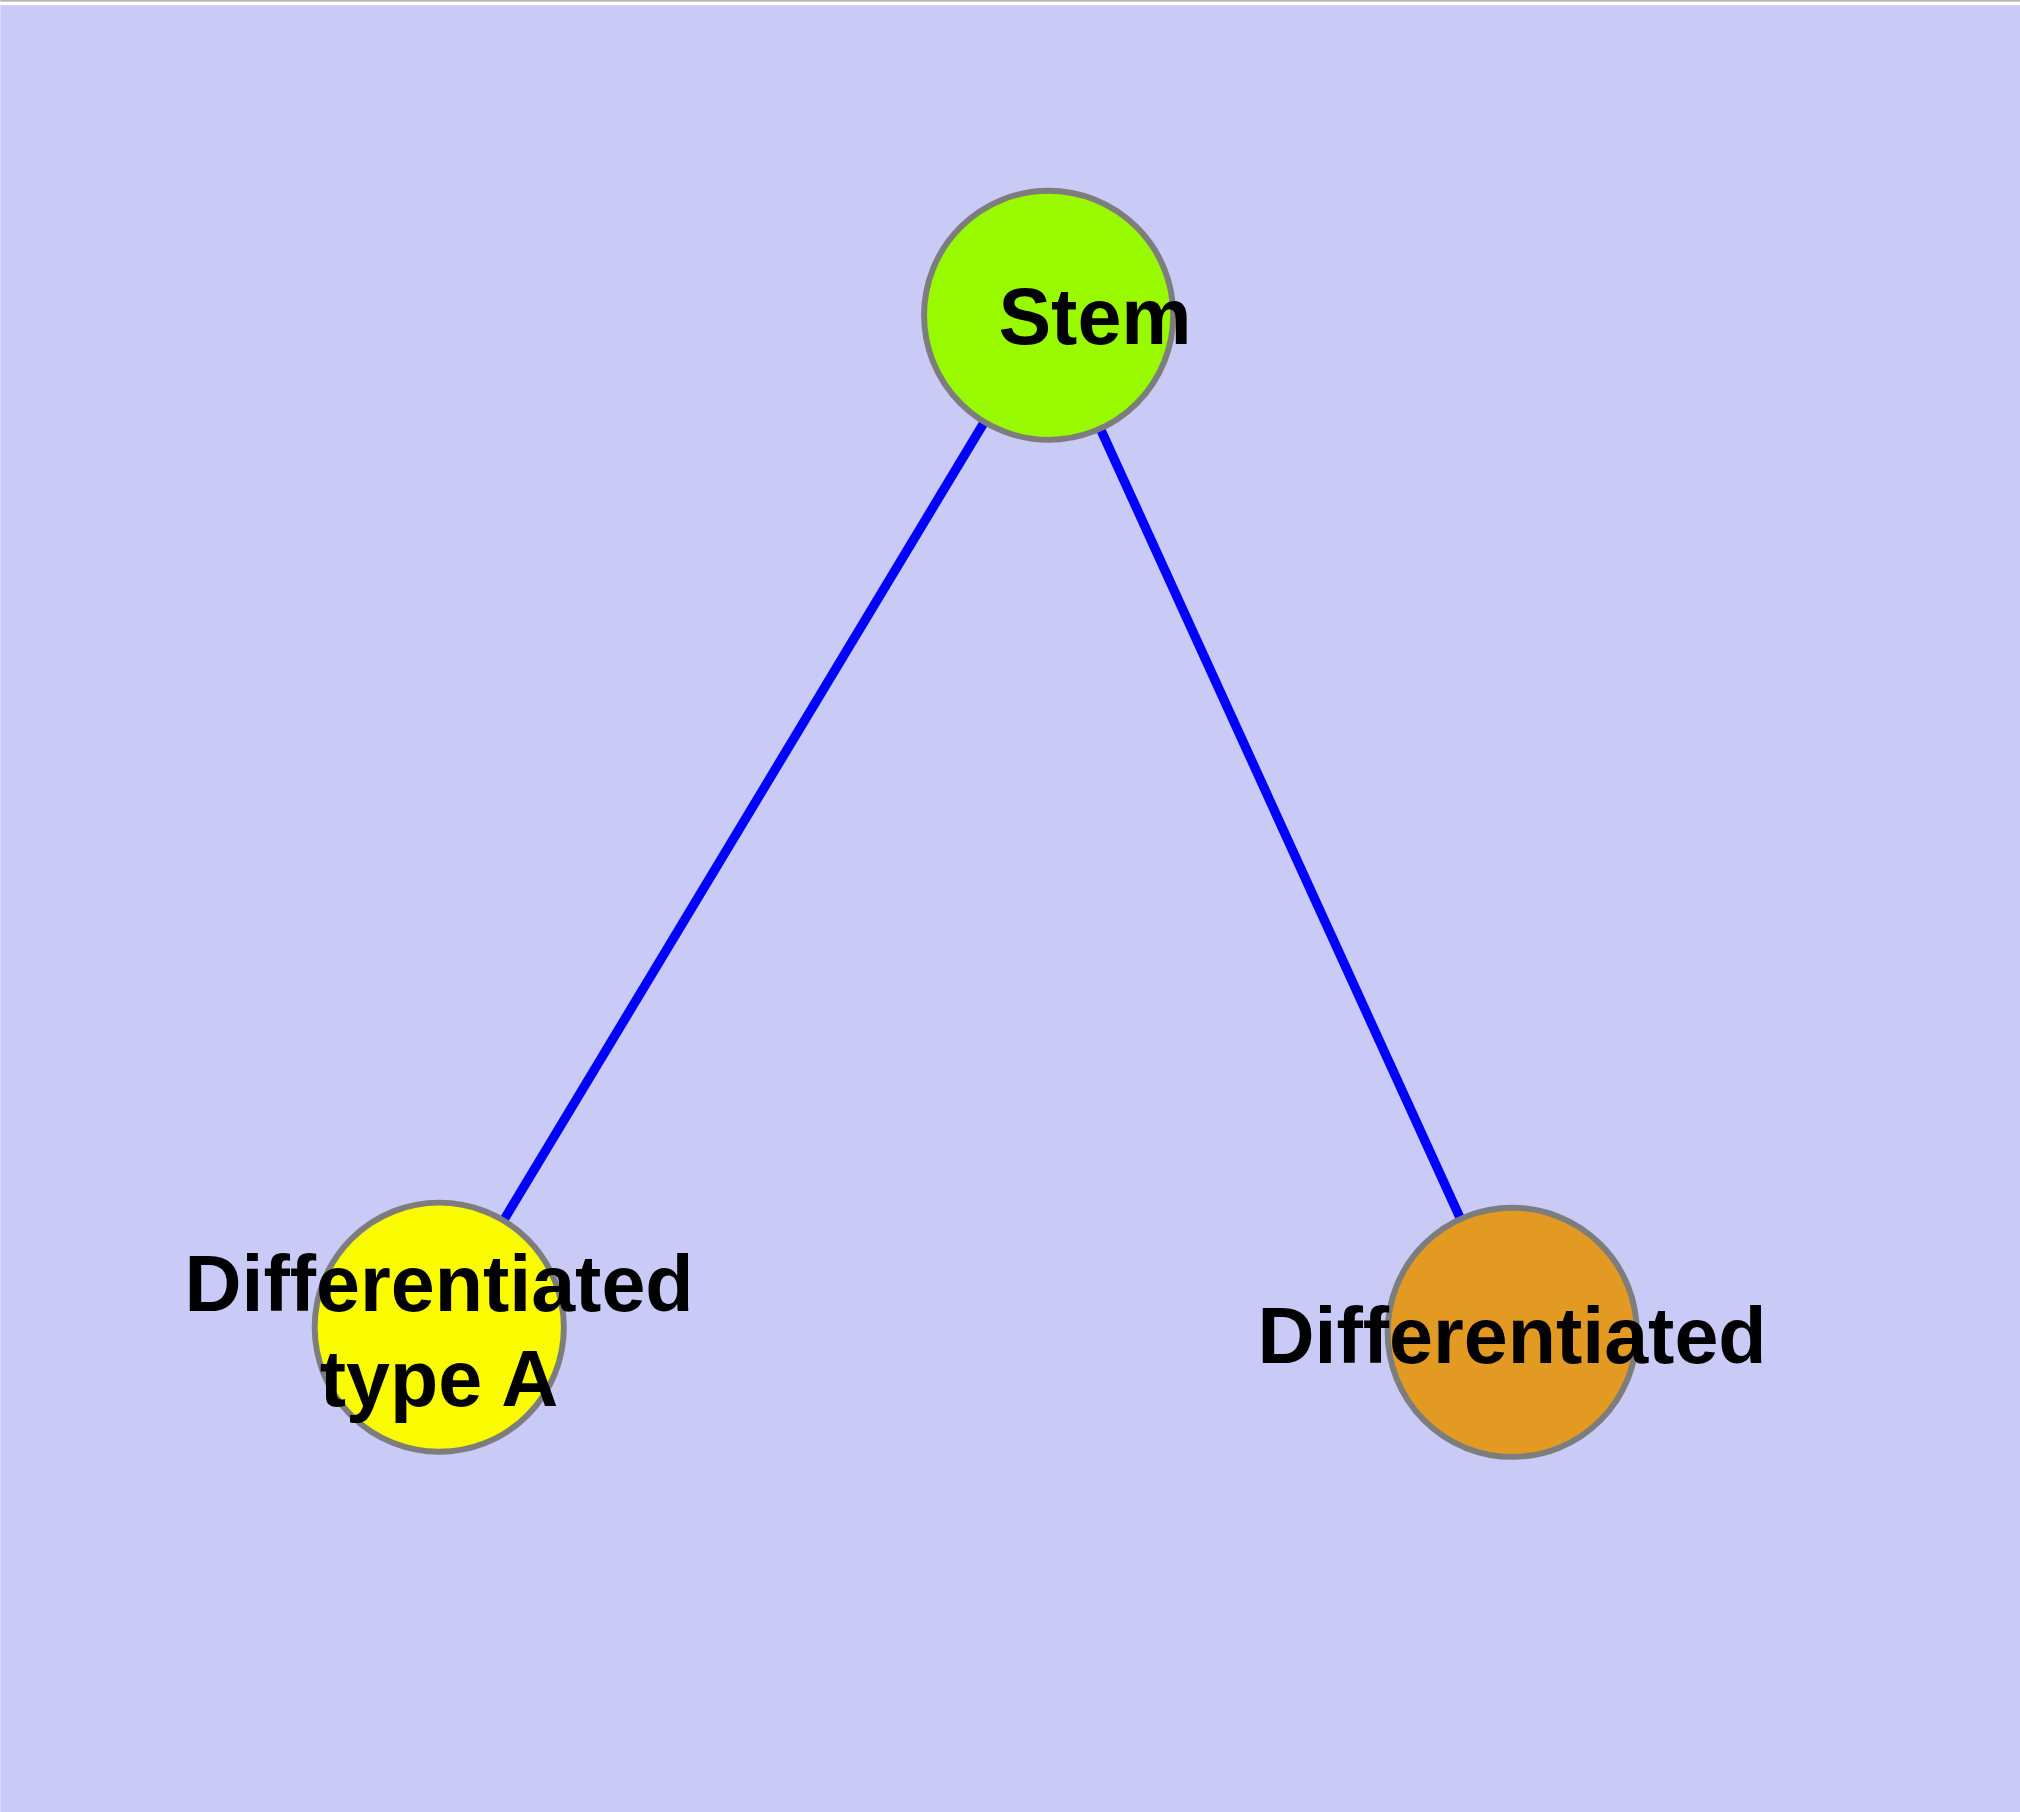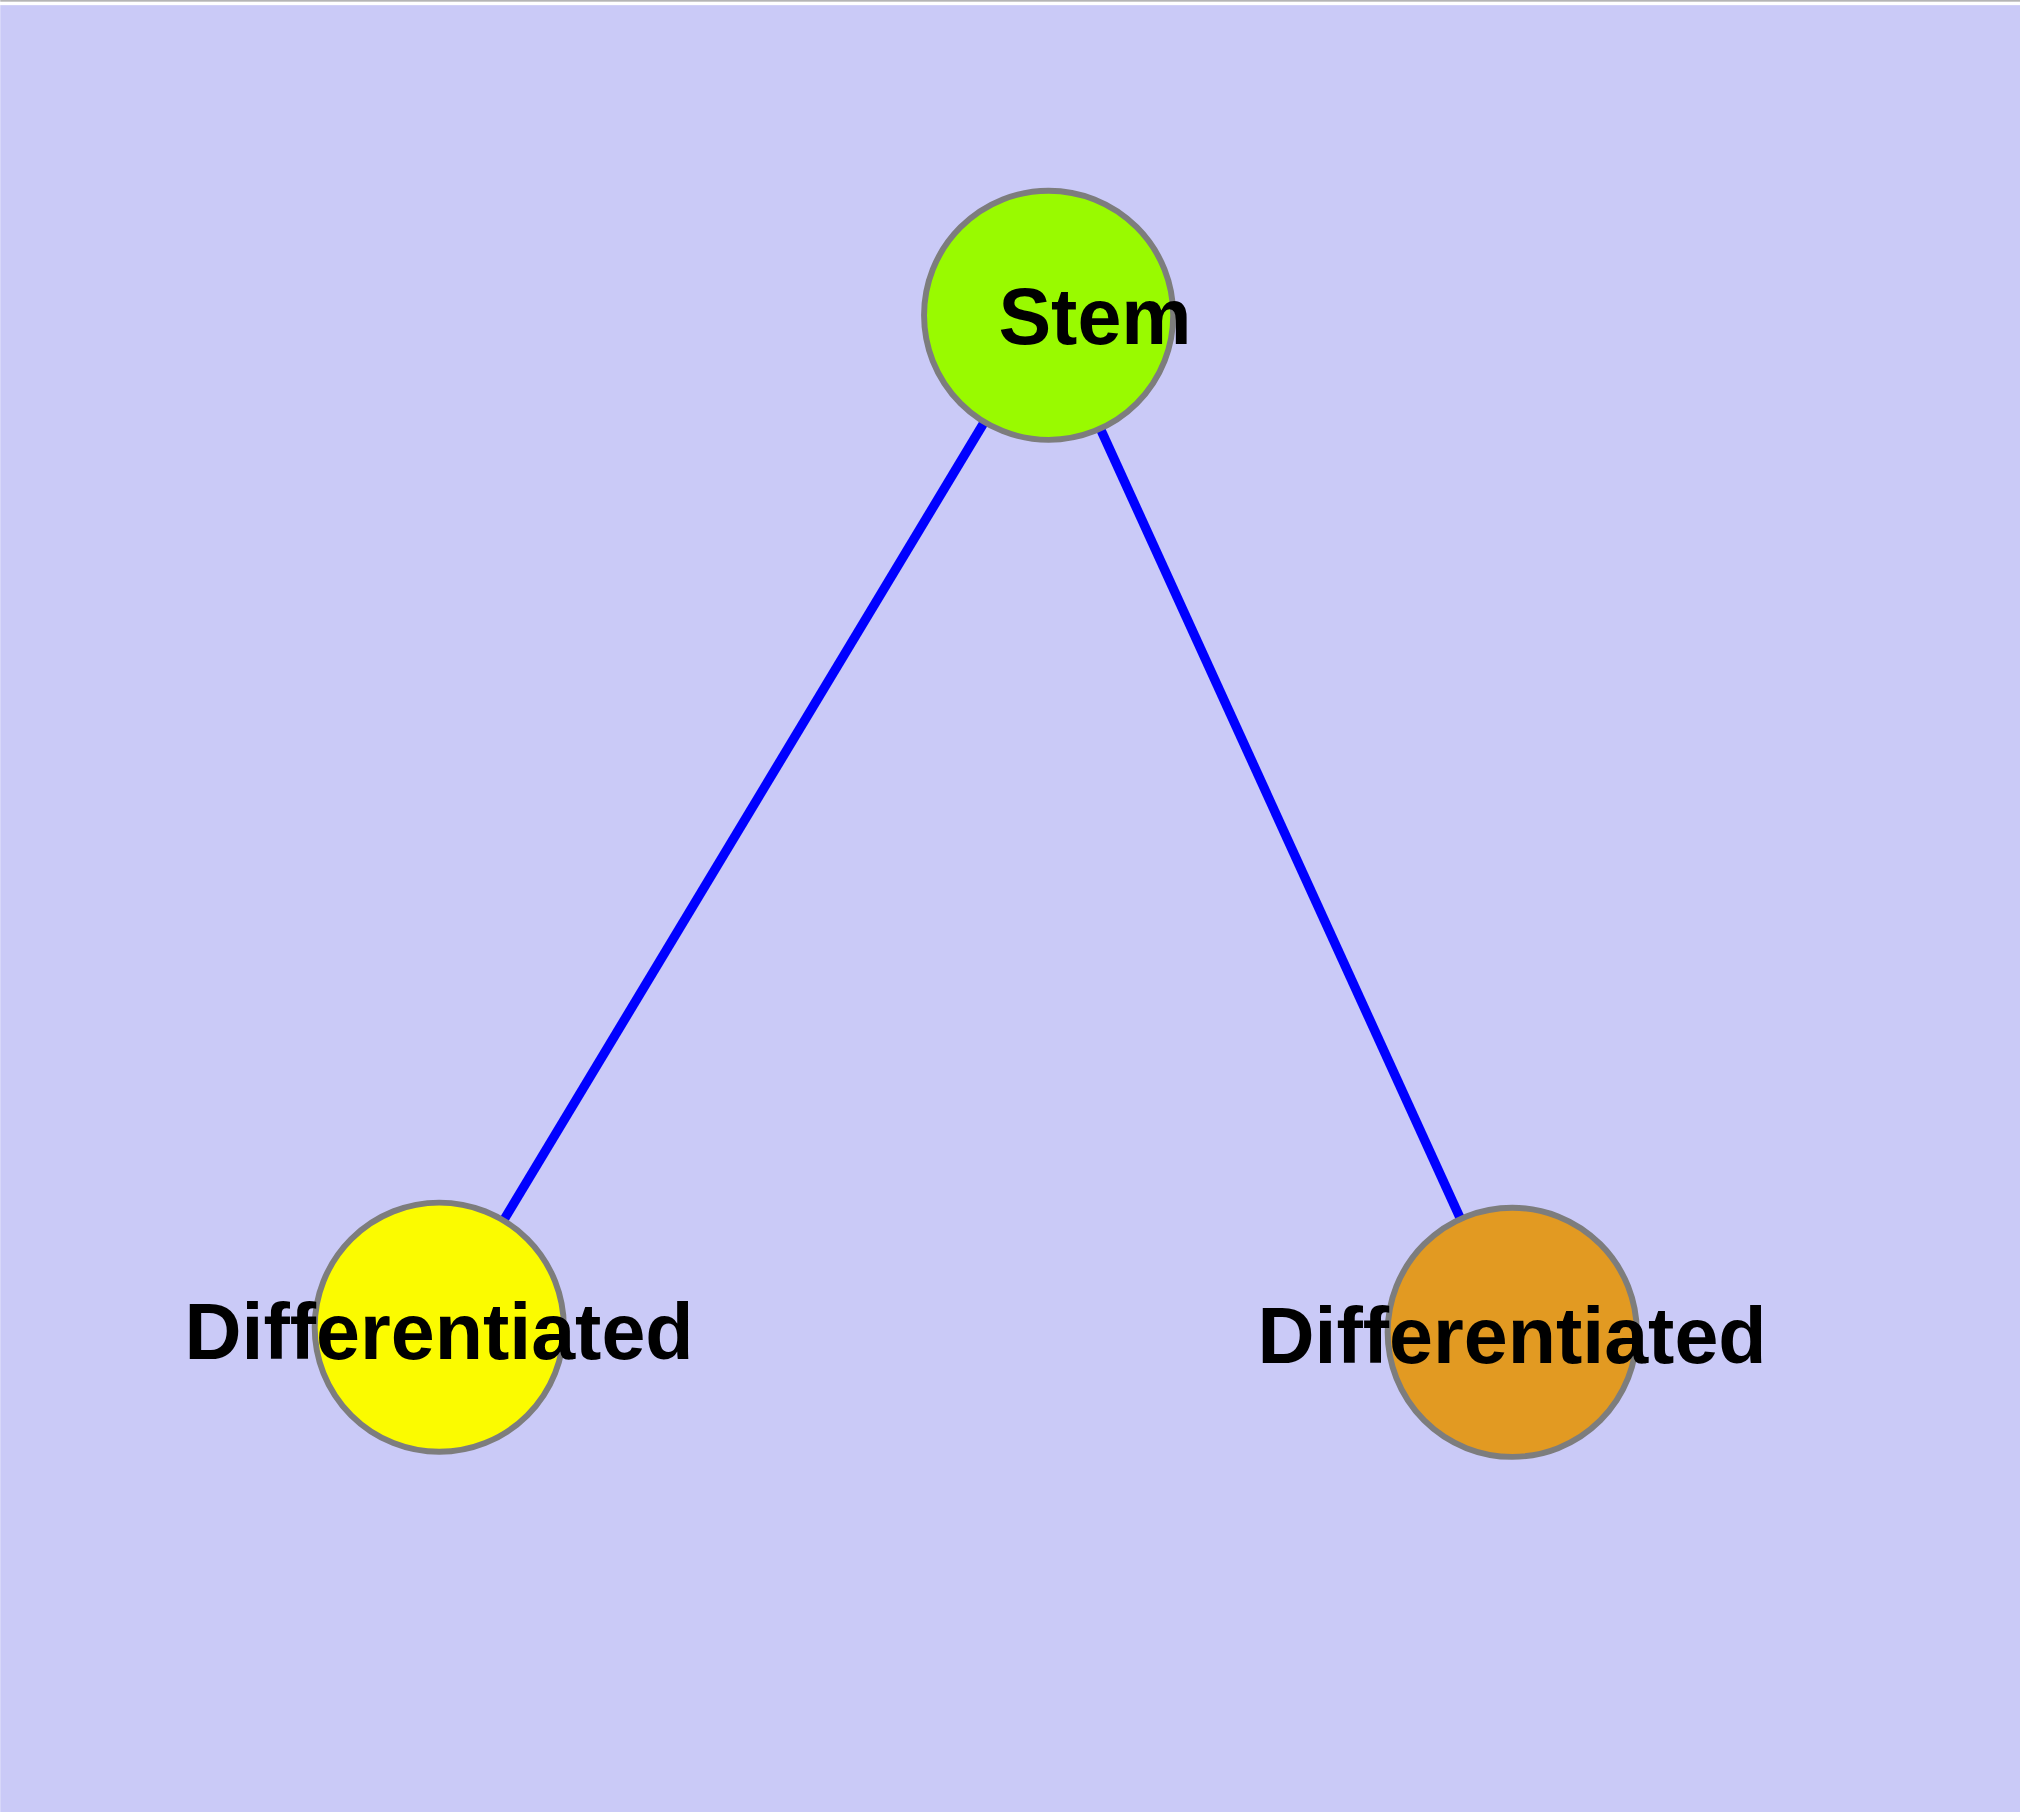--- a/index.html
+++ b/index.html
@@ -54,20 +54,21 @@
     <circle cx="518" cy="1566" r="147" stroke-width="7" stroke="#7d7d7d" fill="#fbfb00"></circle>
     <circle cx="1784" cy="1572" r="147" stroke-width="7" stroke="#7d7d7d" fill="#e29a22"></circle>
   </svg>
 
   <div class="node-label" style="left:1048px; top:317px;margin-left:47px;">
     <span class="line">Stem</span>
   </div>
 
   <div class="node-label" style="left:439px; top:1332px;">
     <span class="line">Differentiated</span>
+    <span class="line">type A</span>
   </div>
 
   <div class="node-label" style="left:1512px; top:1336px;">
     <span class="line">Differentiated</span>
   </div>
 
 </div>
 
 
 </body></html>

